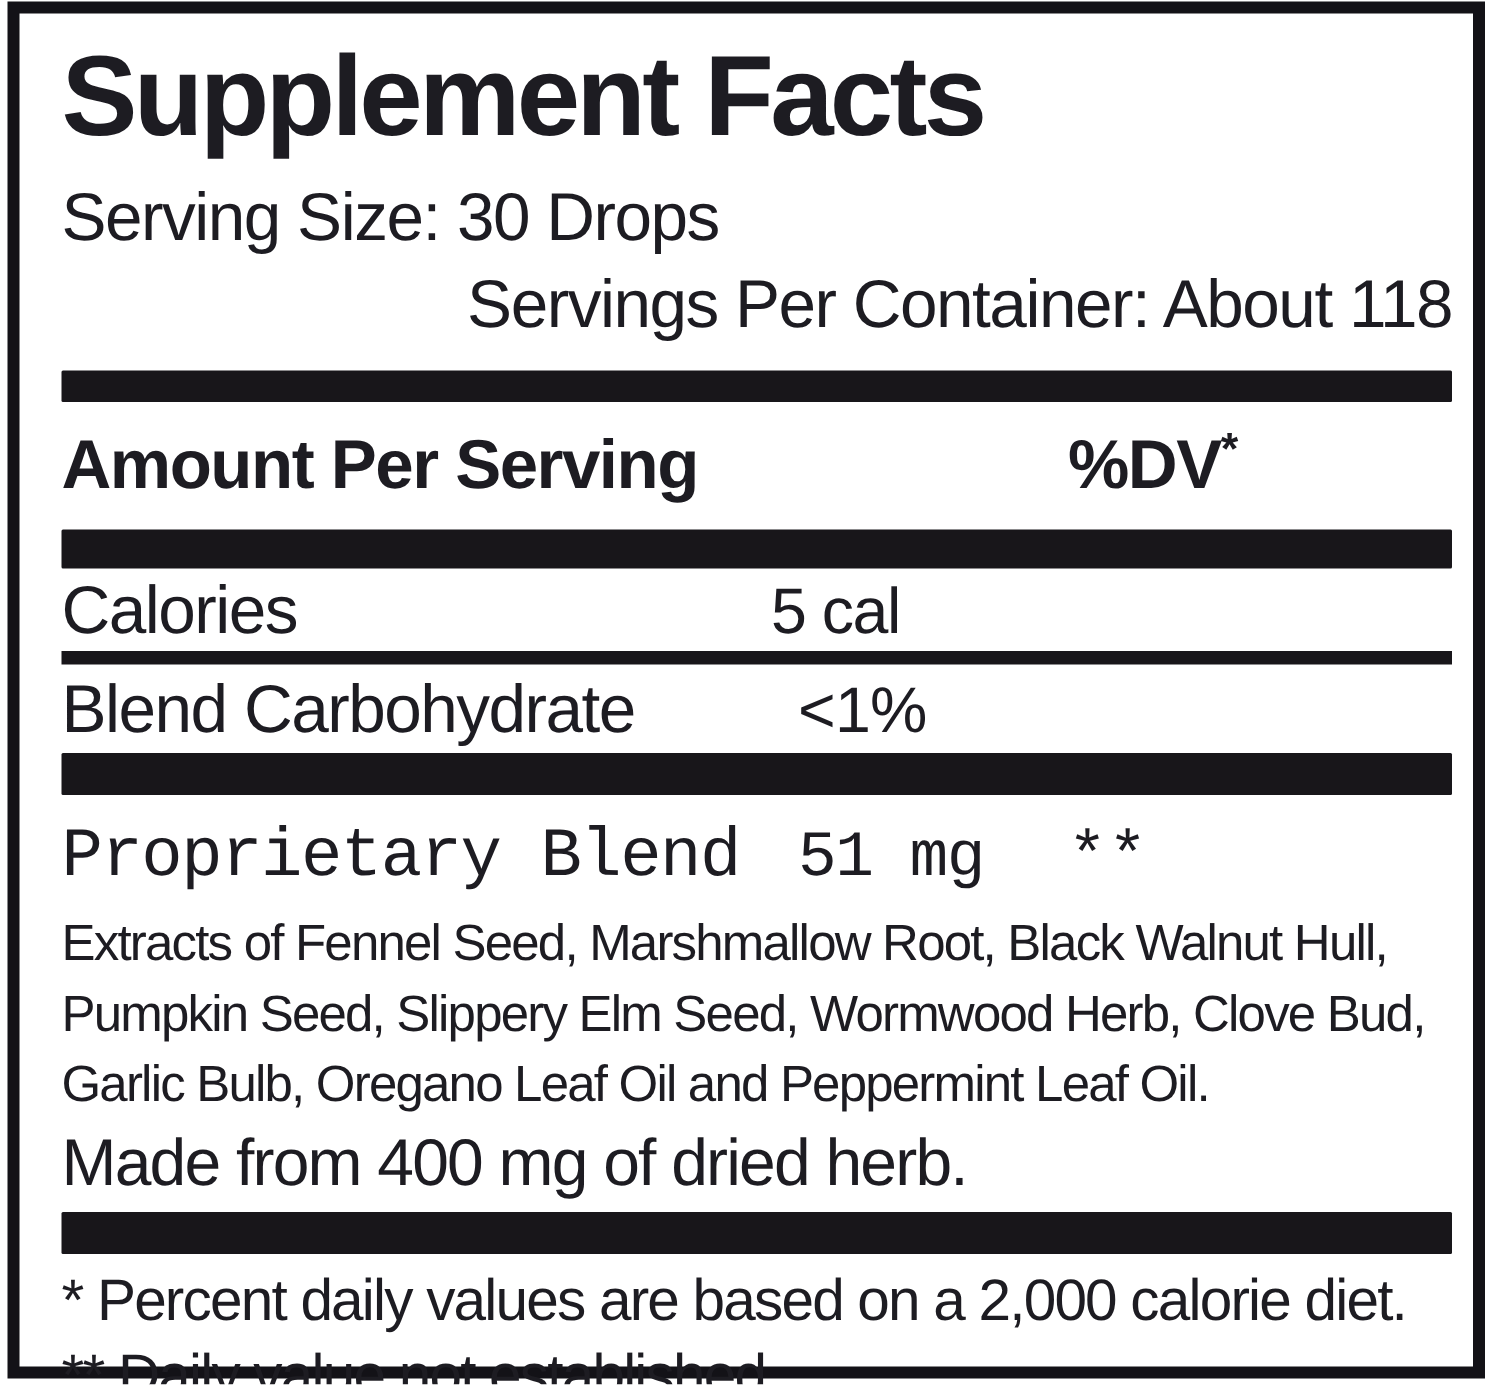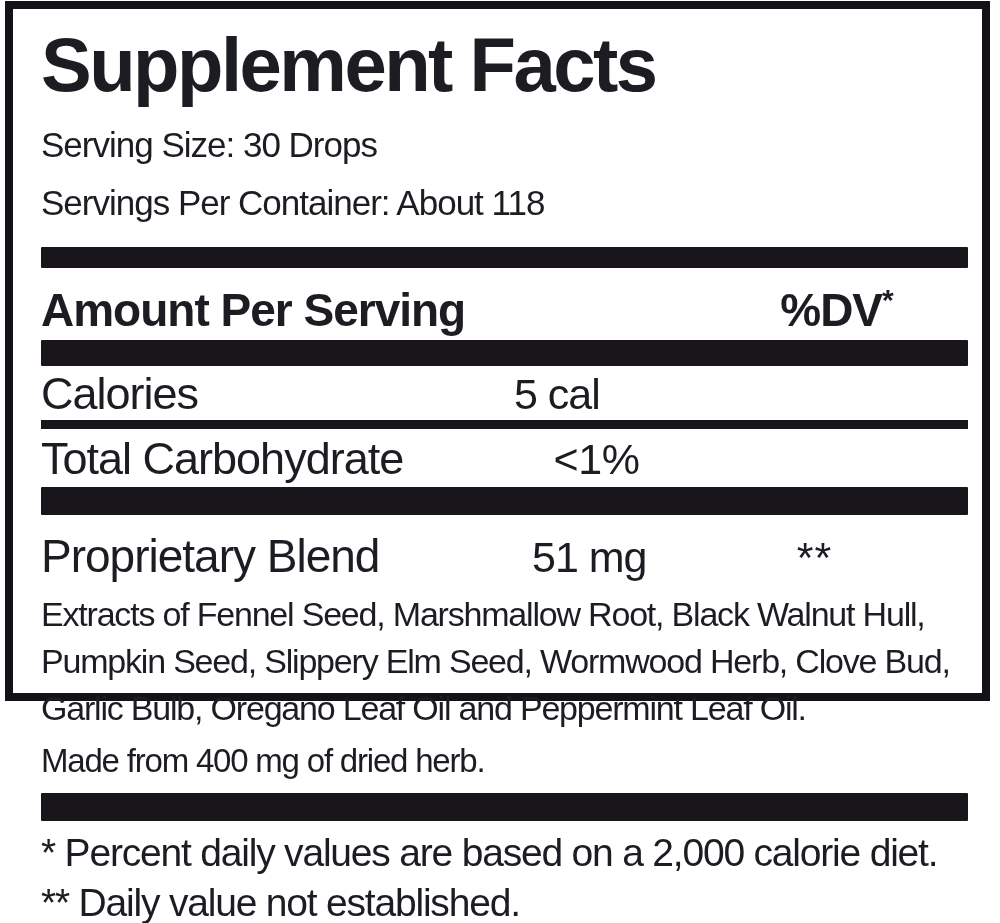--- a/index.html
+++ b/index.html
@@ -17,88 +17,88 @@
     width: 1000px;
     height: 923px;
     background: #ffffff;
     overflow: hidden;
   }
   .panel {
     position: absolute;
     left: 5px;
     top: 1px;
     width: 985px;
-    height: 700px;
+    height: 918px;
     box-sizing: border-box;
     border: 8px solid #131217;
     background: #ffffff;
     padding: 0 14px 0 28px;
   }
   .title {
     margin-top: 16px;
     font-size: 76px;
     line-height: 80px;
     font-weight: 700;
     letter-spacing: -2.5px;
   }
   .serving-line {
-    font-size: 35px;
+    font-size: 45px;
     line-height: 52px;
     letter-spacing: -1px;
   }
   .serving-size { margin-top: 14px; }
-  .servings-per-container { margin-top: 6px; }
+  .servings-per-container { margin-top: 6px; text-align: right; }
 
   .bar {
     background: #18161a;
     width: 100%;
     border-radius: 1px;
   }
   .bar-a { margin-top: 18px; height: 21px; }
   .bar-b { height: 26px; }
   .bar-c { height: 28px; }
   .bar-d { margin-top: 10px; height: 28px; }
   .rule-thin { height: 9px; background: #18161a; width: 100%; }
 
   .grid-row {
     display: grid;
     grid-template-columns: 1fr 180px 256px;
     align-items: baseline;
   }
   .c-name { letter-spacing: -1px; }
   .c-amt  { text-align: left; letter-spacing: -1px; }
-  .c-dv   { text-align: center; padding-right: 51px; letter-spacing: -0.5px; }
+  .c-dv   { text-align: left; padding-right: 51px; letter-spacing: -0.5px; }
 
-  .header-row { padding: 8px 0 6px 0; font-size: 46px; line-height: 48px; font-weight: 700; }
+  .header-row { padding: 8px 0 20px 0; font-size: 46px; line-height: 48px; font-weight: 700; }
   .header-row .c-dv { padding-right: 6px; letter-spacing: -1px; }
   .dv-sup {
     font-size: 30px;
     vertical-align: 16px;
     letter-spacing: 0;
   }
 
   .nutrient-row { font-size: 45px; line-height: 48px; }
   .row-calories { padding: 4px 0 2px 0; gap: 18px; }
   .row-carb    { padding: 6px 0 4px 0; }
   .nutrient-row .c-amt { font-size: 43px; }
   .nutrient-row .c-dv  { font-size: 43px; }
 
-  .blend-row { padding: 16px 0 0 0; font-size: 46px; line-height: 50px; }
+  .blend-row { padding: 16px 0 0 0; font-size: 46px; line-height: 50px; font-family: Liberation Mono, monospace; }
   .blend-row .c-amt { font-size: 43px; }
   .blend-row .c-dv  { font-size: 43px; letter-spacing: 1px; }
 
   .ingredients {
     margin-top: 9px;
     font-size: 34px;
     line-height: 47px;
     letter-spacing: -1.2px;
   }
   .blend-note {
     margin-top: 7px;
-    font-size: 33px;
+    font-size: 44px;
     line-height: 44px;
     letter-spacing: -1.2px;
   }
   .footnote {
     font-size: 39px;
     line-height: 45px;
     letter-spacing: -1.2px;
   }
   .footnote-1 { margin-top: 9px; }
   .footnote-2 { margin-top: 5px; }
@@ -127,21 +127,21 @@
 
     <div class="grid-row nutrient-row row-calories">
       <div class="c-name">Calories</div>
       <div class="c-amt">5 cal</div>
       <div class="c-dv"></div>
     </div>
 
     <div class="rule-thin"></div>
 
     <div class="grid-row nutrient-row row-carb">
-      <div class="c-name">Total Carbohydrate</div>
+      <div class="c-name">Blend Carbohydrate</div>
       <div class="c-dv">&lt;1%</div>
     </div>
 
     <div class="bar bar-c"></div>
 
     <div class="grid-row blend-row">
       <div class="c-name">Proprietary Blend</div>
       <div class="c-amt">51 mg</div>
       <div class="c-dv">**</div>
     </div>

